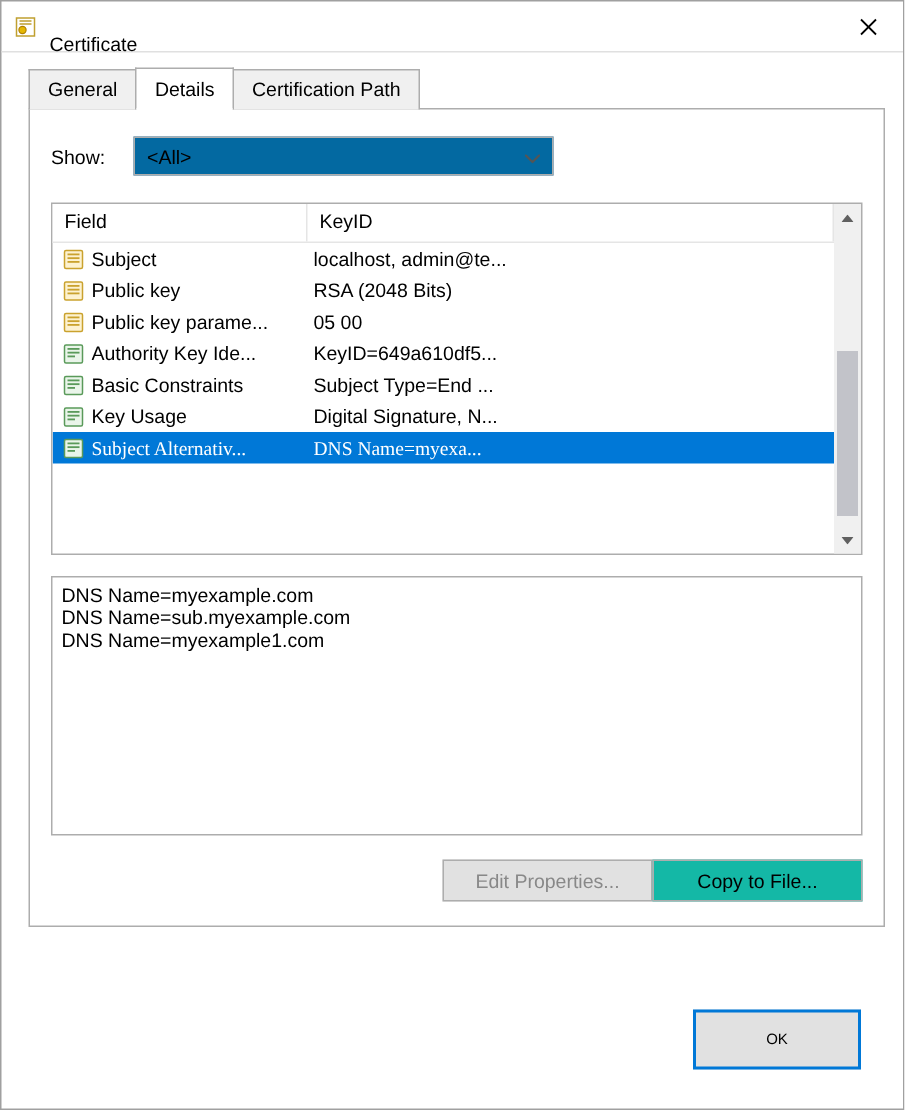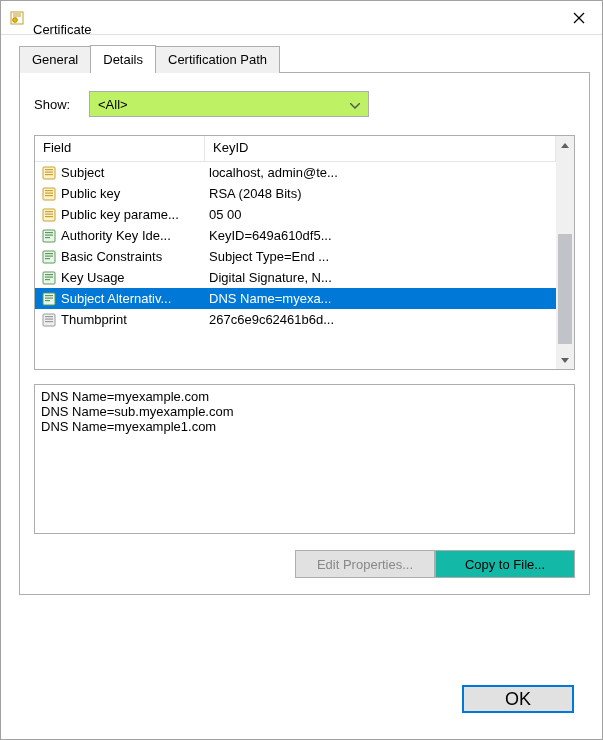--- a/index.html
+++ b/index.html
@@ -80,21 +80,21 @@
     display: flex; align-items: center;
     margin-bottom: 18px;
   }
   .showrow label {
     width: 55px;
     font-size: 13px;
   }
   .select {
     width: 280px; height: 26px;
     border: 1px solid #adadad;
-    background: #bef264;
+    background: #0369a1;
     display: flex; align-items: center;
     justify-content: space-between;
     padding: 0 8px;
     font-size: 13px;
     cursor: default;
   }
   .select .chev { margin-left: auto; }
   
   .listbox {
     border: 1px solid #adadad;
@@ -137,20 +137,21 @@
     overflow: hidden; text-overflow: ellipsis;
   }
   .row .rvalue {
     flex: 1;
     white-space: nowrap;
     overflow: hidden; text-overflow: ellipsis;
   }
   .row.selected {
     background: #0078d7;
     color: #fff;
+    font-family: Liberation Serif, serif;
   }
   .scroll {
     width: 18px;
     background: #f0f0f0;
     position: relative;
     display: flex; flex-direction: column;
     align-items: center;
   }
   .scroll .sarrow {
     width: 100%; height: 18px;
@@ -160,21 +161,21 @@
   .scroll .strack { flex: 1; position: relative; width: 100%; }
   .scroll .sthumb {
     position: absolute; left: 2px; right: 2px;
     top: 80px; height: 110px;
     background: #c2c3c9;
   }
   
   .detailbox {
     border: 1px solid #adadad;
     margin-top: 14px;
-    height: 150px;
+    height: 173px;
     padding: 4px 6px;
     font-size: 13px;
     background: #fff;
     white-space: pre-line;
     overflow: hidden;
   }
   
   .btnrow {
     display: flex;
     justify-content: flex-end;
@@ -194,25 +195,25 @@
     color: #888;
     background: #e1e1e1;
   }
   .footer {
     display: flex;
     justify-content: flex-end;
     padding: 12px 16px 14px 12px;
     margin-top: auto;
   }
   .okbtn {
-    width: 112px; height: 28px;
+    width: 112px; height: 40px;
     border: 2px solid #0078d7;
     background: #e1e1e1;
     display: flex; align-items: center; justify-content: center;
-    font-size: 18px;
+    font-size: 10px;
   }
 </style>
 </head>
 <body>
 
 <div class="window">
 
   <div class="titlebar">
     <span class="wicon">
       <svg width="16" height="16" viewBox="0 0 16 16">
@@ -336,32 +337,20 @@
                 <span class="ricon">
                   <svg width="14" height="14" viewBox="0 0 14 14">
                     <rect x="1" y="1" width="12" height="12" rx="1" fill="#eaf5ea" stroke="#5a9a5a"></rect>
                     <rect x="3" y="3" width="8" height="1.2" fill="#5a9a5a"></rect>
                     <rect x="3" y="5.5" width="8" height="1.2" fill="#5a9a5a"></rect>
                     <rect x="3" y="8" width="5" height="1.2" fill="#5a9a5a"></rect>
                   </svg>
                 </span>
                 <span class="rfield">Subject Alternativ...</span>
                 <span class="rvalue">DNS Name=myexa...</span>
-              </div>
-              <div class="row">
-                <span class="ricon">
-                  <svg width="14" height="14" viewBox="0 0 14 14">
-                    <rect x="1" y="1" width="12" height="12" rx="1" fill="#f0f0f0" stroke="#9a9a9a"></rect>
-                    <rect x="3" y="3" width="8" height="1.2" fill="#9a9a9a"></rect>
-                    <rect x="3" y="5.5" width="8" height="1.2" fill="#9a9a9a"></rect>
-                    <rect x="3" y="8" width="8" height="1.2" fill="#9a9a9a"></rect>
-                  </svg>
-                </span>
-                <span class="rfield">Thumbprint</span>
-                <span class="rvalue">267c6e9c62461b6d...</span>
               </div>
             </div>
         </div>
         <div class="scroll">
           <div class="sarrow">
             <svg width="8" height="5" viewBox="0 0 8 5">
                 <path d="M0 5 L4 0 L8 5 Z" fill="#606060"></path>
               </svg>
           </div>
           <div class="strack">

